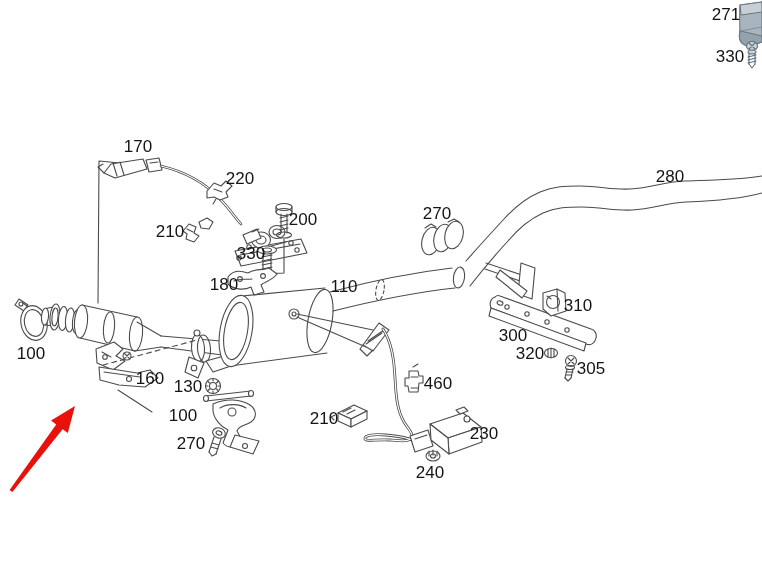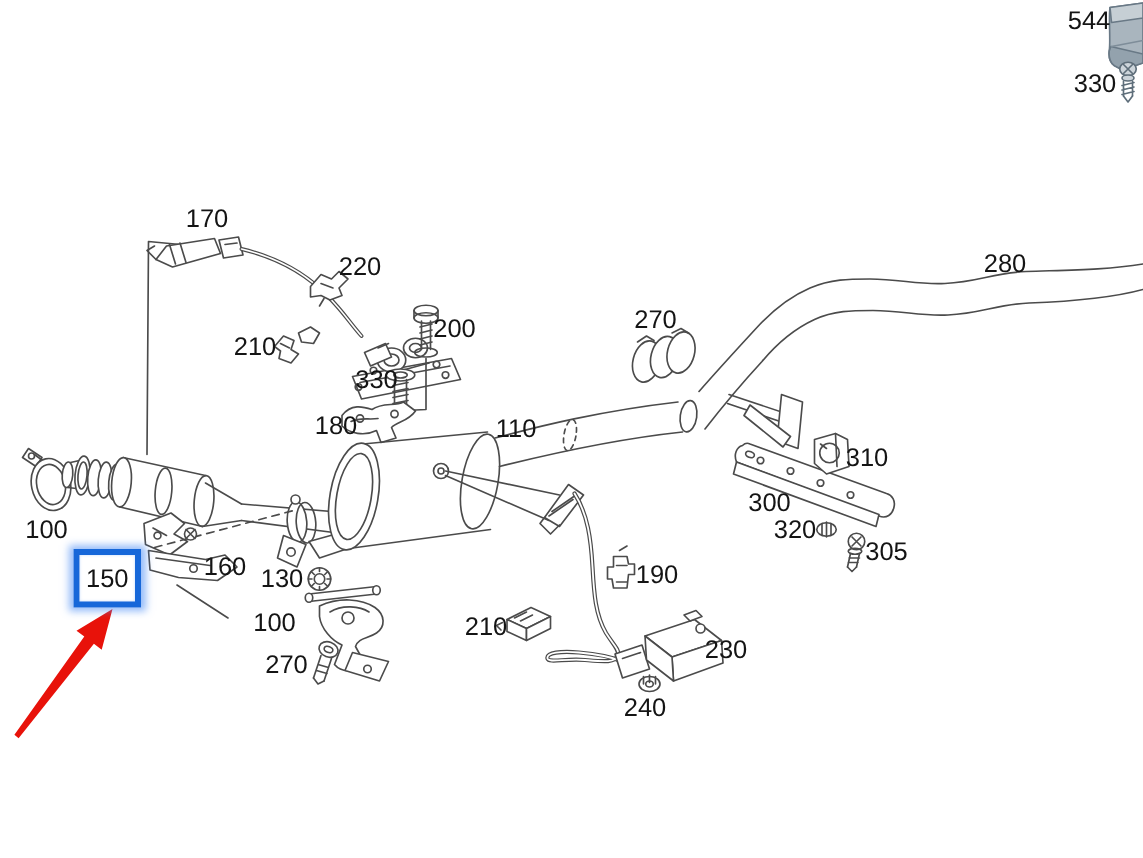--- a/index.html
+++ b/index.html
@@ -285,33 +285,30 @@
 <span class="lbl" style="left:150px;top:378px">160</span>
 <span class="lbl" style="left:138px;top:146px">170</span>
 <span class="lbl" style="left:224px;top:284px">180</span>
 <span class="lbl" style="left:251px;top:253px">330</span>
 <span class="lbl" style="left:303px;top:219px">200</span>
 <span class="lbl" style="left:170px;top:231px">210</span>
 <span class="lbl" style="left:240px;top:178px">220</span>
 <span class="lbl" style="left:484px;top:433px">230</span>
 <span class="lbl" style="left:430px;top:472px">240</span>
 <span class="lbl" style="left:324px;top:418px">210</span>
-<span class="lbl" style="left:438px;top:383px">190</span>
+<span class="lbl" style="left:438px;top:383px">460</span>
 <span class="lbl" style="left:437px;top:213px">270</span>
 <span class="lbl" style="left:670px;top:176px">280</span>
 <span class="lbl" style="left:513px;top:335px">300</span>
 <span class="lbl" style="left:591px;top:368px">305</span>
 <span class="lbl" style="left:578px;top:305px">310</span>
 <span class="lbl" style="left:530px;top:353px">320</span>
 <span class="lbl" style="left:730px;top:56px">330</span>
-<span class="lbl" style="left:726px;top:14px">544</span>
-
-<div class="hl-box">
-  <span>150</span>
-</div>
+<span class="lbl" style="left:726px;top:14px">271</span>
+
 
 <svg width="762" height="572" viewBox="0 0 762 572" style="pointer-events:none">
   <g stroke="#4b4b4b" stroke-width="1.1" fill="none" stroke-linecap="round" stroke-linejoin="round">
     <ellipse cx="431" cy="241" rx="9" ry="14" transform="rotate(14 431 241)" fill="#fff"></ellipse>
     <ellipse cx="443" cy="238" rx="9" ry="14" transform="rotate(14 443 238)" fill="#fff"></ellipse>
     <ellipse cx="454" cy="235" rx="9" ry="14" transform="rotate(14 454 235)" fill="#fff"></ellipse>
     <path d="M425,228 L431,224 L436,227 M448,222 L454,219 L459,222"></path>
   </g>
 </svg>
 

